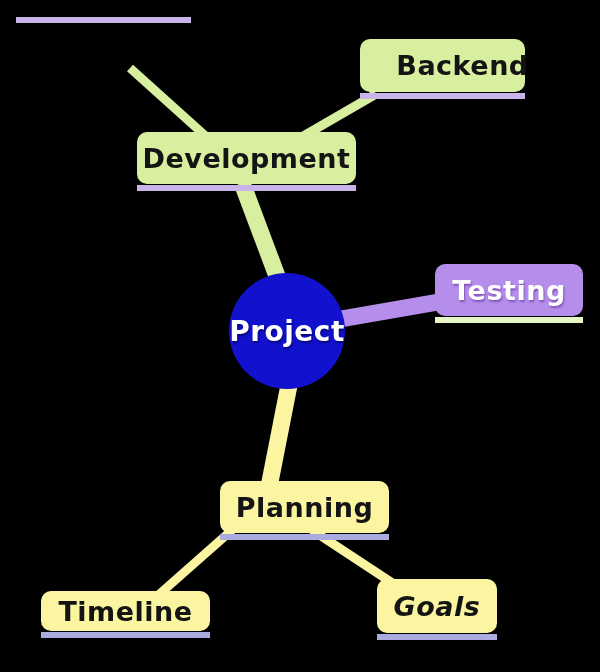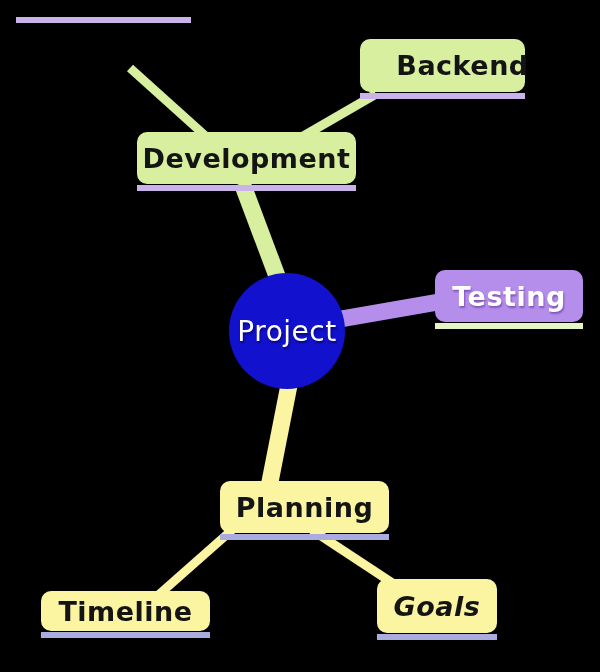--- a/index.html
+++ b/index.html
@@ -58,21 +58,21 @@
   .ul-periwinkle { background: #AAABDE; }
   .ul-palegreen  { background: #E6F4C6; }
 
   
   #node-frontend    { left: 16px;  top: 16px;  width: 175px; }
   #node-frontend    .box { height: 52px; }
   #node-backend     { left: 360px; top: 39px;  width: 165px; }
   #node-backend     .box { height: 53px; padding-left: 40px; }
   #node-development { left: 122px; top: 132px; width: 219px; padding-left: 15px; }
   #node-development .box { height: 52px; }
-  #node-testing     { left: 435px; top: 270px; width: 148px; }
+  #node-testing     { left: 435px; top: 264px; width: 148px; }
   #node-testing     .box { height: 52px; }
   #node-planning    { left: 192px; top: 481px; width: 169px; padding-left: 28px; }
   #node-planning    .box { height: 52px; }
   #node-timeline    { left: 41px;  top: 591px; width: 169px; }
   #node-timeline    .box { height: 40px; }
   #node-goals       { left: 377px; top: 579px; width: 120px; font-style: italic; }
   #node-goals       .box { height: 54px; }
 
   #node-project {
     position: absolute;
@@ -80,21 +80,21 @@
     top: 273px;
     width: 116px;
     height: 116px;
     border-radius: 50%;
     background: #1111CE;
     display: flex;
     align-items: center;
     justify-content: center;
     color: #FFFFFF;
     font-size: 28px;
-    font-weight: 400;
+    font-weight: 700;
     letter-spacing: 0.5px;
     text-shadow: 1px 2px 2px rgba(0,0,70,0.6);
     cursor: pointer;
   }
 </style>
 </head>
 <body>
 
 <div id="canvas">
 

